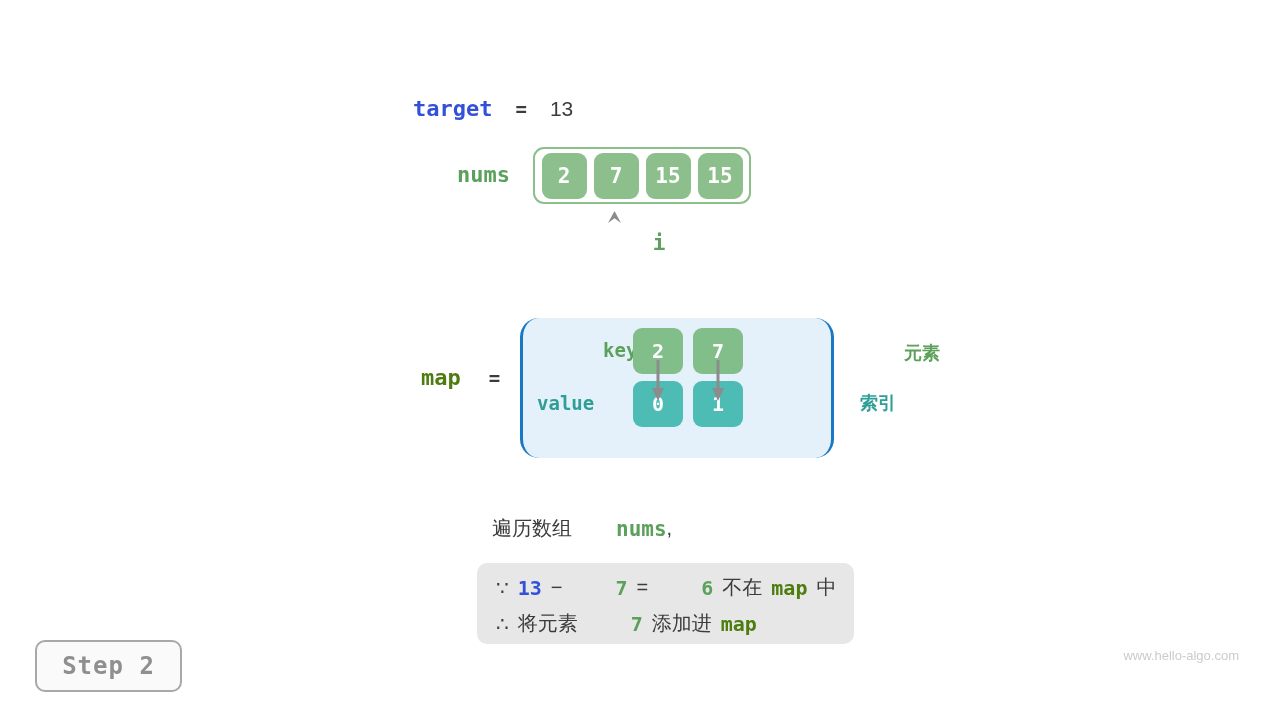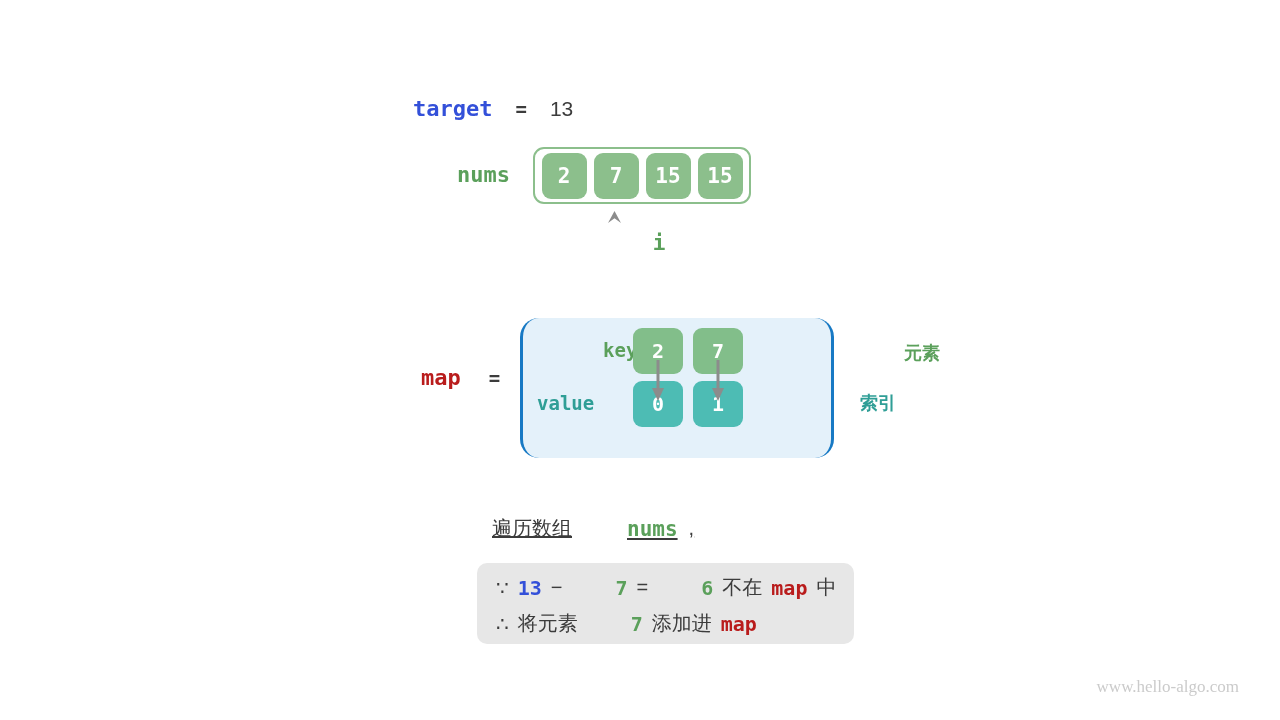--- a/index.html
+++ b/index.html
@@ -4,21 +4,21 @@
 <style>
   * { margin: 0; padding: 0; box-sizing: border-box; }
   html, body { width: 1280px; height: 720px; background: #ffffff; overflow: hidden; }
   body { font-family: "Liberation Sans", sans-serif; position: relative; }
 
   .abs { position: absolute; }
   .flexrow { display: flex; align-items: center; }
 
   
   .c-indigo { color: #3350d9; }
-  .c-blue   { color: #b91c1c; }
+  .c-blue   { color: #4d7c0f; }
   .c-green  { color: #5ba05b; margin-left: 44px; }
   .c-teal   { color: #2f9e96; }
   .c-dark   { color: #3c3c3c; }
 
   
   .code-line { font-size: 21px; gap: 23px; }
   .kw { font-family: "DejaVu Sans Mono", monospace; font-weight: bold; font-size: 22px; }
   .eq { font-family: "DejaVu Sans Mono", monospace; font-weight: 600; color: #3c3c3c; font-size: 19px; }
   .val { color: #3c3c3c; font-size: 21px; }
 
@@ -48,21 +48,21 @@
     color: #ffffff; font-family: "DejaVu Sans Mono", monospace;
     font-weight: bold; font-size: 20px;
   }
   .map-cell-key { background: #82be8a; }
   .map-cell-val { background: #4dbcb4; }
   .map-row-label { position: absolute; font-family: "DejaVu Sans Mono", monospace; font-weight: bold; font-size: 19px; }
 
   .side-label { font-size: 18px; font-weight: bold; }
 
   
-  .caption { left: 492px; top: 515px; font-size: 20px; gap: 11px; text-decoration: underline; }
+  .caption { left: 492px; top: 515px; font-size: 20px; gap: 0; }
   .caption .code { font-family: "DejaVu Sans Mono", monospace; font-weight: bold; font-size: 21px; }
 
   .conclusion {
     left: 477px; top: 563px; width: 377px; height: 81px;
     background: #e7e7e7; border-radius: 10px;
     padding: 9px 0 0 19px;
   }
   .concl-line { display: flex; align-items: center; gap: 9px; height: 31px; font-size: 20px; }
   .tok-code { font-family: "DejaVu Sans Mono", monospace; font-weight: bold; font-size: 20px; }
 
@@ -71,22 +71,22 @@
     left: 35px; top: 640px; width: 147px; height: 52px;
     background: #fafafa; border: 2px solid #a8a8a8; border-radius: 10px;
     display: flex; align-items: center; justify-content: center;
   }
   .step-badge span {
     font-family: "DejaVu Sans Mono", monospace; font-weight: bold;
     font-size: 24px; color: #8f8f8f; letter-spacing: 1px;
   }
 
   .watermark {
-    right: 41px; top: 677px;
-    font-family: Liberation Serif, serif; font-size: 17px; color: #cbcbcb;
+    right: 41px; top: 648px;
+    font-family: Liberation Sans, sans-serif; font-size: 13px; color: #cbcbcb;
   }
 
   .pointer-i { left: 603px; top: 231px; width: 24px; text-align: center;
     font-family: "DejaVu Sans Mono", monospace; font-weight: bold; font-size: 21px; }
 </style>
 </head>
 <body>
 
 <div class="abs" style="left:0;top:0;width:1280px;height:720px;">
 
@@ -160,16 +160,19 @@
     </div>
     <div class="concl-line c-dark" style="margin-top:5px;">
       <span>∴</span>
       <span>将元素</span>
       <span class="tok-code c-green">7</span>
       <span>添加进</span>
       <span class="tok-code c-blue">map</span>
     </div>
   </div>
 
+  <div class="abs step-badge">
+    <span>Step 2</span>
+  </div>
 
   <div class="abs watermark">www.hello-algo.com</div>
 
 </div>
 
 </body></html>

